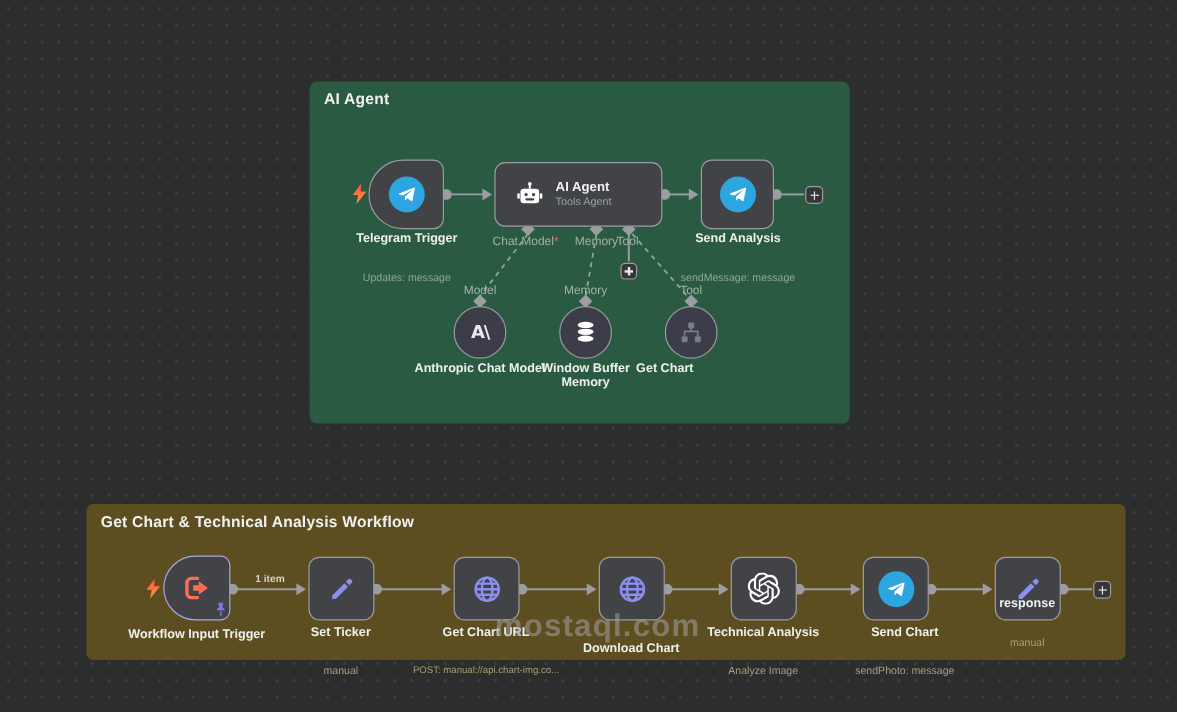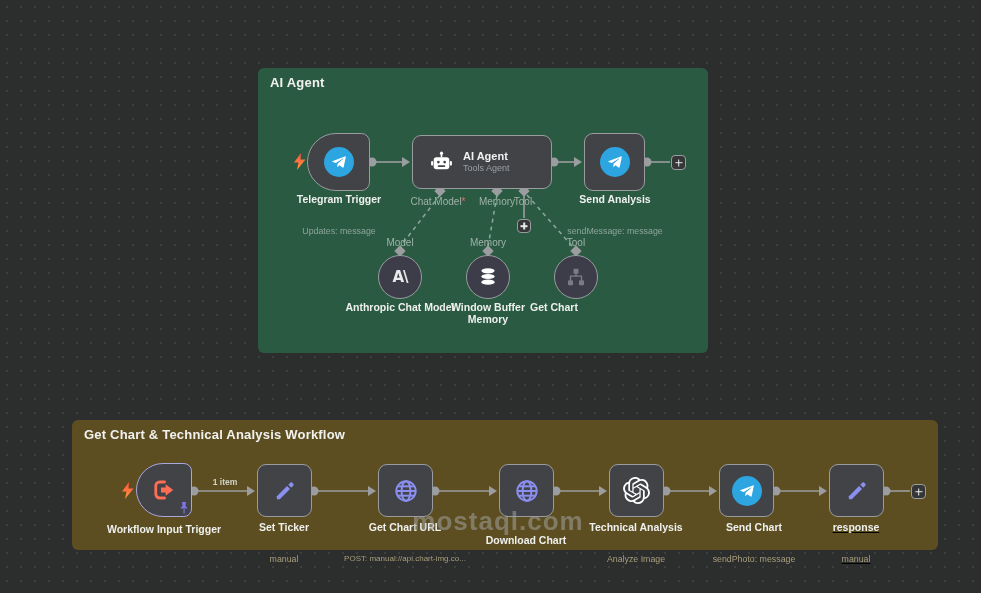--- a/index.html
+++ b/index.html
@@ -264,21 +264,21 @@
   <div class="nm">Send Chart</div>
   <div class="sub sub-olive">sendPhoto: message</div>
 </div>
 
 <div class="node" style="left:829px;top:464px;width:55px;height:53px;">
   <svg width="26" height="26" viewBox="0 0 24 24">
     <path d="M4.5 16.8 13.9 7.4l2.7 2.7-9.4 9.4H4.5z" fill="#8b8ff0"></path>
     <path d="M15 6.3l1.9-1.9c.5-.5 1.3-.5 1.8 0l.9.9c.5.5.5 1.3 0 1.8L17.7 9z" fill="#8b8ff0"></path>
   </svg>
 </div>
-<div class="nlabel" style="left:791px;top:521px;width:130px;text-decoration:underline;">
+<div class="nlabel" style="left:791px;top:497px;width:130px;">
   <div class="nm">response</div>
   <div class="sub sub-olive">manual</div>
 </div>
 <div class="plusbtn" style="left:911px;top:484px;width:15px;height:15px;"></div>
 
 <div class="watermark">
   <div class="wm-en">mostaql.com</div>
 </div>
 
 </body></html>

